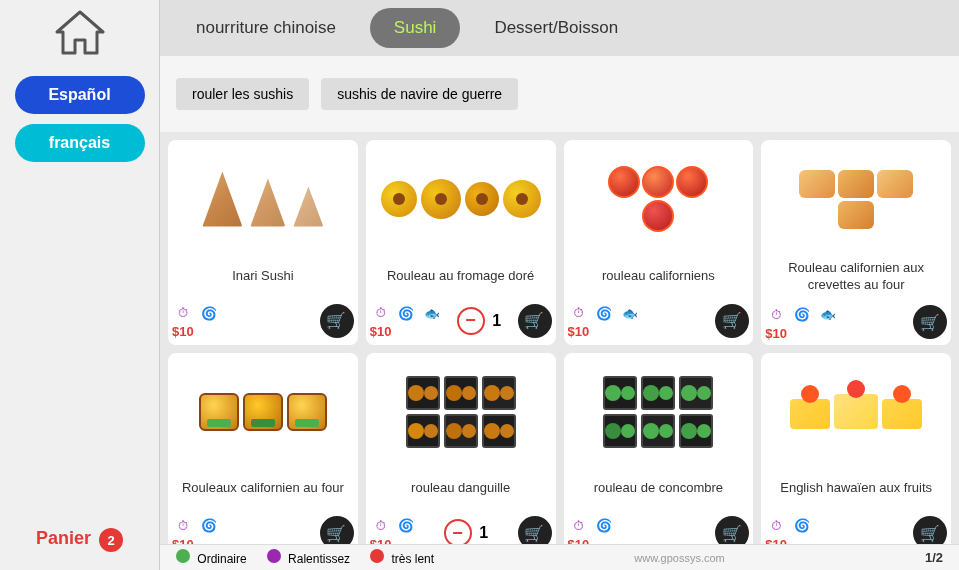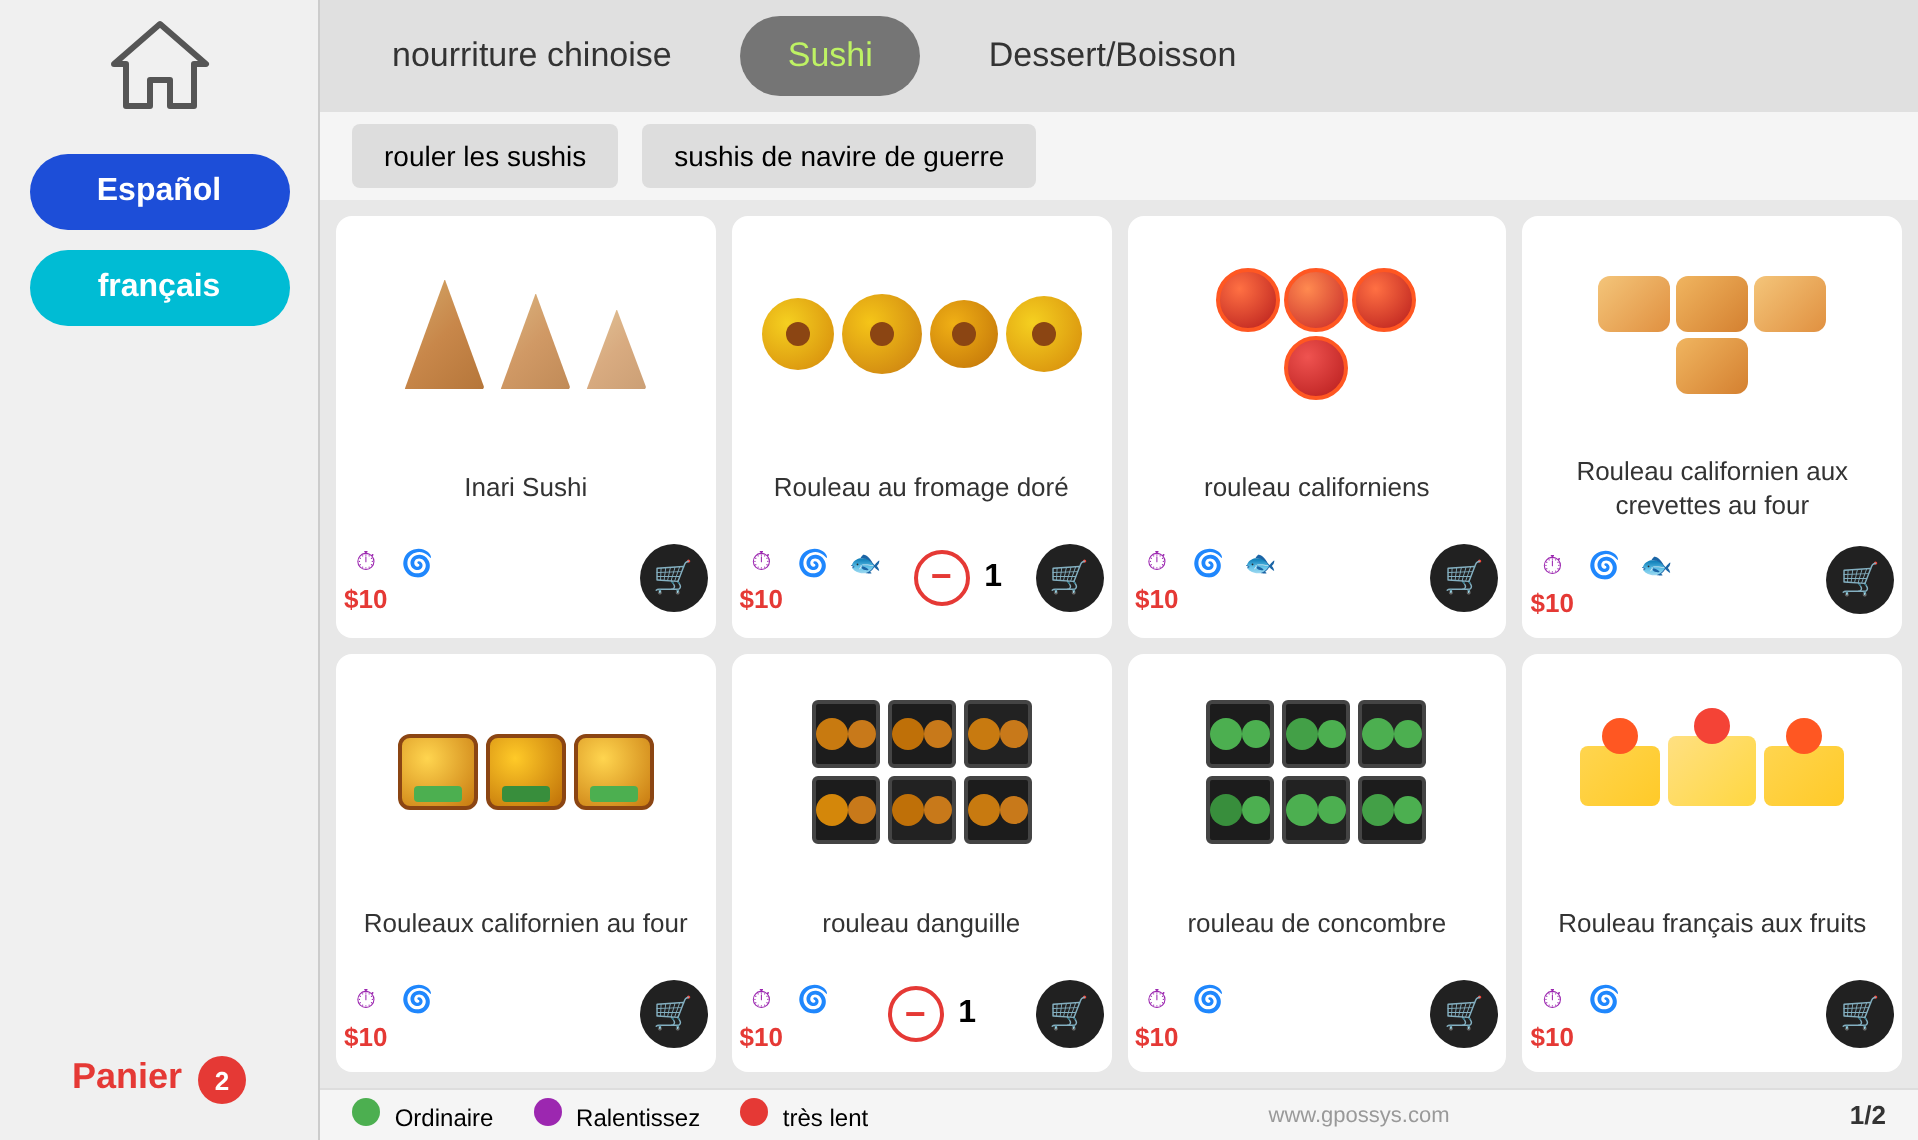--- a/index.html
+++ b/index.html
@@ -109,21 +109,21 @@
     }
 
     .tab.active {
       background: #757575;
       color: #bef264;
     }
 
     
     .sub-category {
       background: #f5f5f5;
-      padding: 6px 16px;
+      padding: 22px 16px;
       display: flex;
       align-items: center;
       gap: 12px;
       flex-shrink: 0;
     }
 
     .sub-cat-item {
       background: #ddd;
       padding: 8px 16px;
       border-radius: 4px;
@@ -635,21 +635,21 @@
               <div style="position:absolute;top:-14px;left:50%;transform:translateX(-50%);width:18px;height:18px;border-radius:50%;background:#ff5722;"></div>
             </div>
             <div style="position:relative;width:44px;height:35px;background:linear-gradient(135deg,#ffe082,#ffd740);border-radius:4px;">
               <div style="position:absolute;top:-14px;left:50%;transform:translateX(-50%);width:18px;height:18px;border-radius:50%;background:#f44336;"></div>
             </div>
             <div style="position:relative;width:40px;height:30px;background:linear-gradient(135deg,#ffd54f,#ffca28);border-radius:4px;">
               <div style="position:absolute;top:-14px;left:50%;transform:translateX(-50%);width:18px;height:18px;border-radius:50%;background:#ff5722;"></div>
             </div>
           </div>
         </div>
-        <div class="product-name">Rouleau français aux fruits</div>
+        <div class="product-name">English hawaïen aux fruits</div>
         <div class="product-actions">
           <div>
             <div class="product-icons">
               <span class="icon-circle icon-purple">⏱</span>
               <span class="icon-circle icon-green">🌀</span>
             </div>
             <div class="price">$10</div>
           </div>
           <button class="add-to-cart-btn">🛒</button>
         </div>

